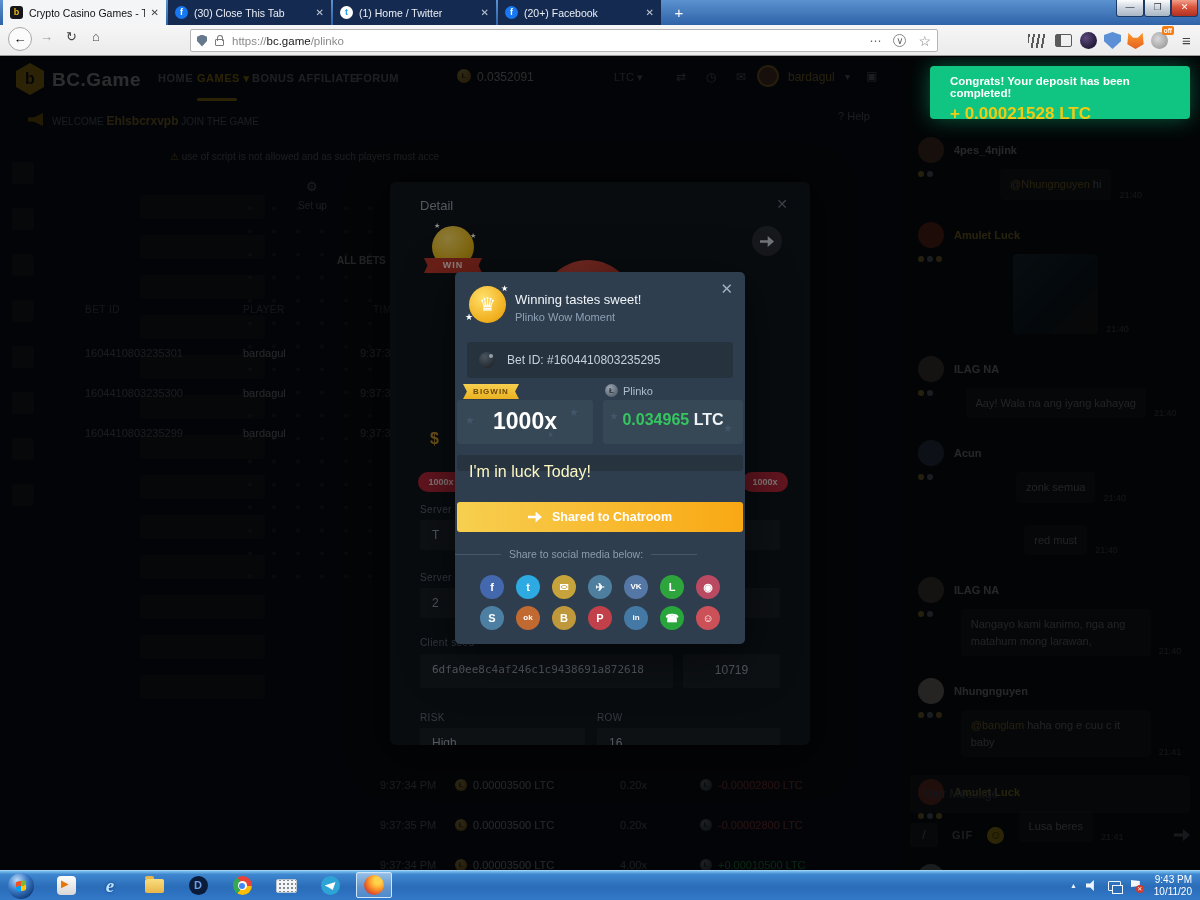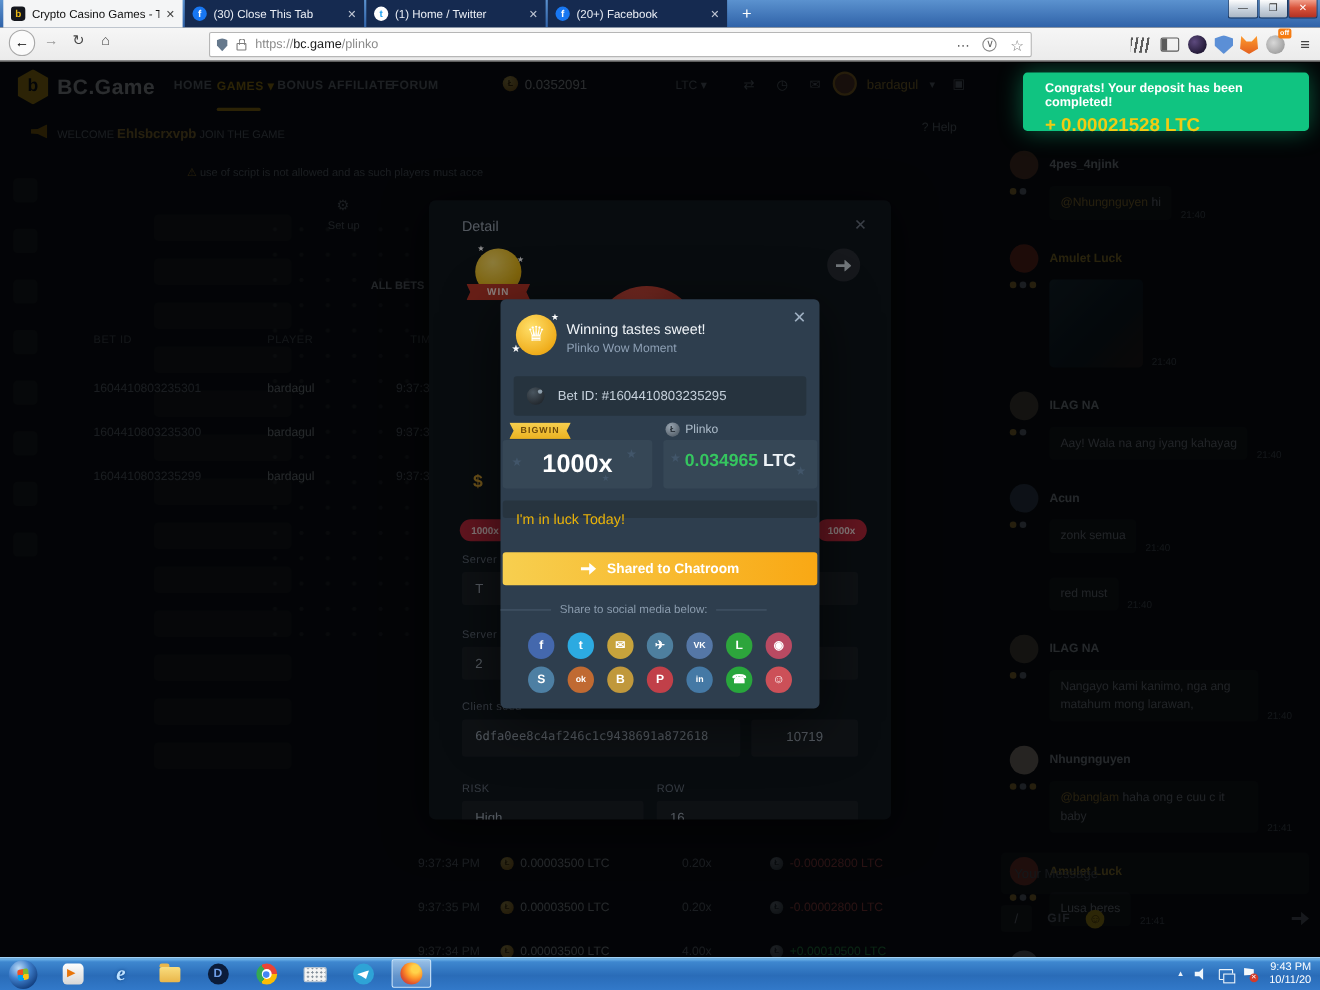--- a/index.html
+++ b/index.html
@@ -86,21 +86,21 @@
   .brow-txt { position:absolute; font-size:11px; color:#8a93a0; white-space:nowrap; }
   .red { color:#e05c5c; } .green { color:#35c65f; } .white { color:#c9d2da; }
 
   
   #chat { position:absolute; right:0; top:0; width:300px; height:813px; background:#101216; padding:80px 12px 0 18px; }
   .msg { margin-bottom:22px; position:relative; }
   .msg .mhead { display:flex; align-items:center; gap:10px; margin-bottom:6px; }
   .msg .av { width:26px; height:26px; border-radius:50%; flex:0 0 26px; }
   .msg .uname { font-size:11px; font-weight:bold; color:#c3ccd6; }
   .msg .badges { position:absolute; left:0; top:34px; display:flex; gap:3px; }
-  .mline { margin-left:36px; margin-top:4px; display:flex; align-items:flex-end; }
+  .mline { margin-left:36px; margin-top:4px; display:flex; align-items:flex-end;justify-content:center; }
   .bubble { background:rgba(255,255,255,.05); border-radius:4px; padding:7px 10px; font-size:11px;
     color:#aeb7c0; max-width:190px; line-height:1.5; }
   .bubble .mention { color:#c9a23f; }
   .mtime { font-size:9px; color:#6a737c; margin-left:8px; white-space:nowrap; }
   .imgmsg { width:85px; height:80px; border-radius:4px;
     background:linear-gradient(135deg,#24404d,#15242e 60%,#372722); }
   #chat-input { position:absolute; left:10px; right:10px; top:718px; height:38px;
     background:rgba(255,255,255,.05); border-radius:4px; font-size:12px; color:#6a737c;
     line-height:38px; padding:0 12px; }
   #chat-bar { position:absolute; left:10px; right:10px; top:764px; height:28px; display:flex; align-items:center; gap:14px; }
@@ -161,21 +161,21 @@
     clip-path:polygon(0 0,100% 0,93% 50%,100% 100%,0 100%,7% 50%); }
   .profitlbl { position:absolute; left:168px; top:113px; font-size:11px; color:#aebdcb; }
   .pcoin { position:absolute; left:150px; top:112px; width:13px; height:13px; font-size:8px; line-height:13px; }
   .valbox { position:absolute; top:128px; height:44px; background:#364756; border-radius:3px; overflow:hidden; }
   .valbox .star { position:absolute; color:#42566a; font-size:11px; }
   .vb-l { left:2px; width:136px; } .vb-r { left:148px; width:140px; }
   .mult { position:absolute; width:100%; text-align:center; top:8px; font-size:23px; font-weight:bold; color:#fff; }
   .profitval { position:absolute; width:100%; text-align:center; top:11px; font-size:16px; font-weight:bold; color:#eef3f7; }
   .profitval b { color:#35c65f; }
   .msgbox { position:absolute; left:2px; top:183px; width:286px; height:16px; background:#27343f;
-    border-radius:3px; font-size:13px; color:#eab308; line-height:34px; padding:0 12px; }
+    border-radius:3px; font-size:16px; color:#fef9c3; line-height:34px; padding:0 12px; }
   .sharebtn { position:absolute; left:2px; top:230px; width:286px; height:30px; border-radius:3px;
     background:linear-gradient(90deg,#f7cf4f,#f9a814); color:#fff; font-size:12.5px; font-weight:bold;
     display:flex; align-items:center; justify-content:center; gap:10px; }
   .sharebtn i { width:14px; height:11px; background:#fff;
     clip-path:polygon(0 62%,55% 62%,55% 100%,100% 50%,55% 0,55% 38%,0 38%); }
   .hint { position:absolute; left:0; top:276px; width:242px; display:flex; align-items:center;
     gap:8px; font-size:10.5px; color:#8b9cae; }
   .hint:before,.hint:after { content:""; flex:1; height:1px; background:#46586a; }
   .socrow { position:absolute; left:0; width:290px; display:flex; justify-content:center; gap:12px; }
   .soc { width:24px; height:24px; border-radius:50%; color:#fff; font-size:11px; font-weight:bold;

